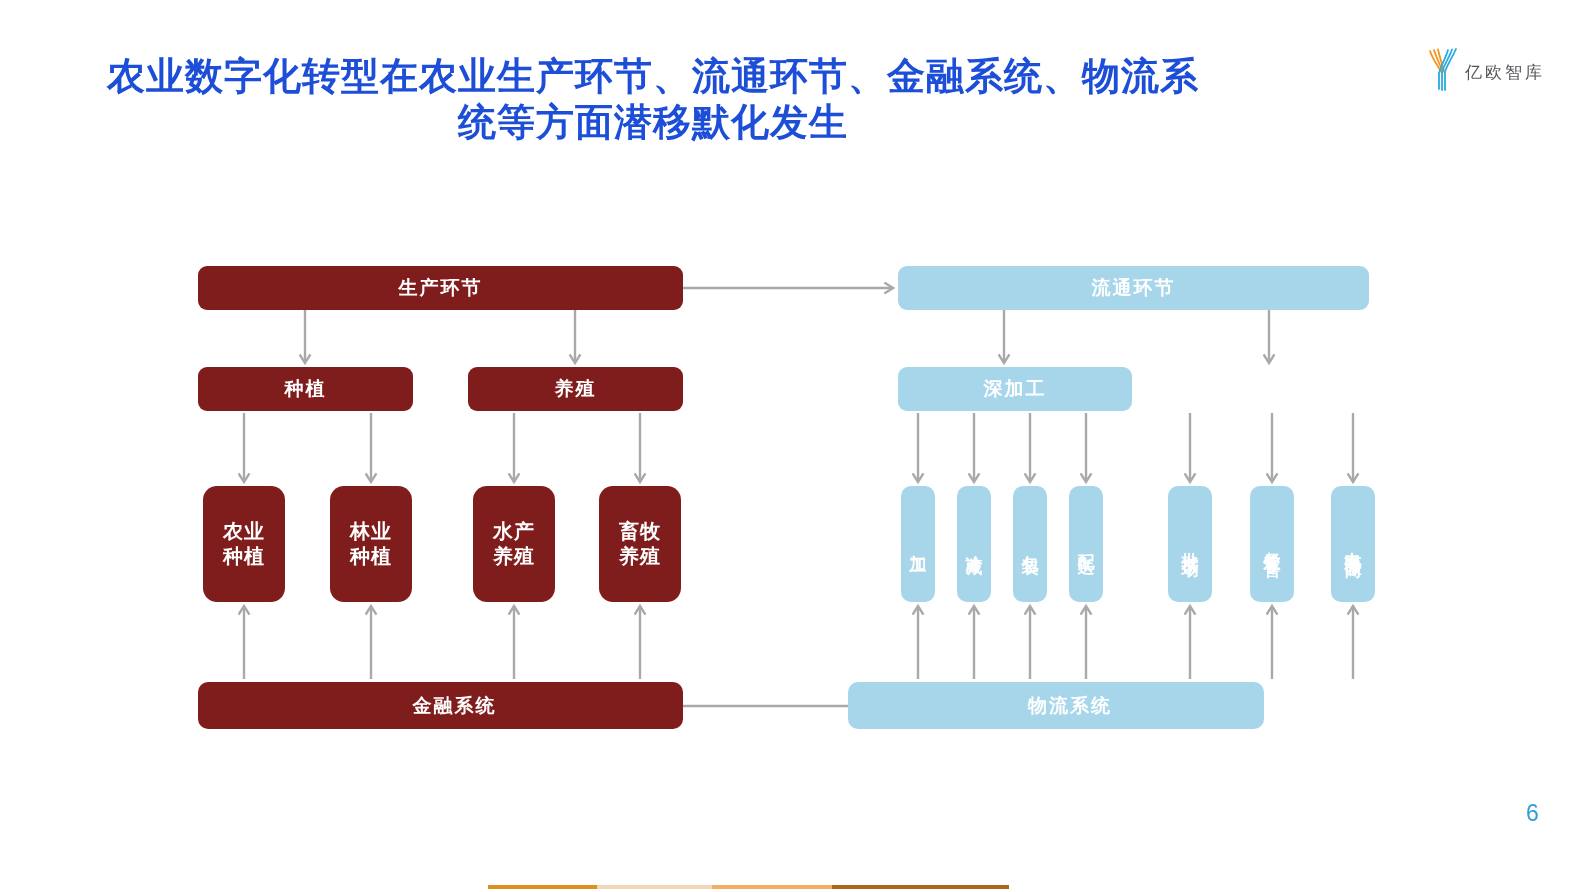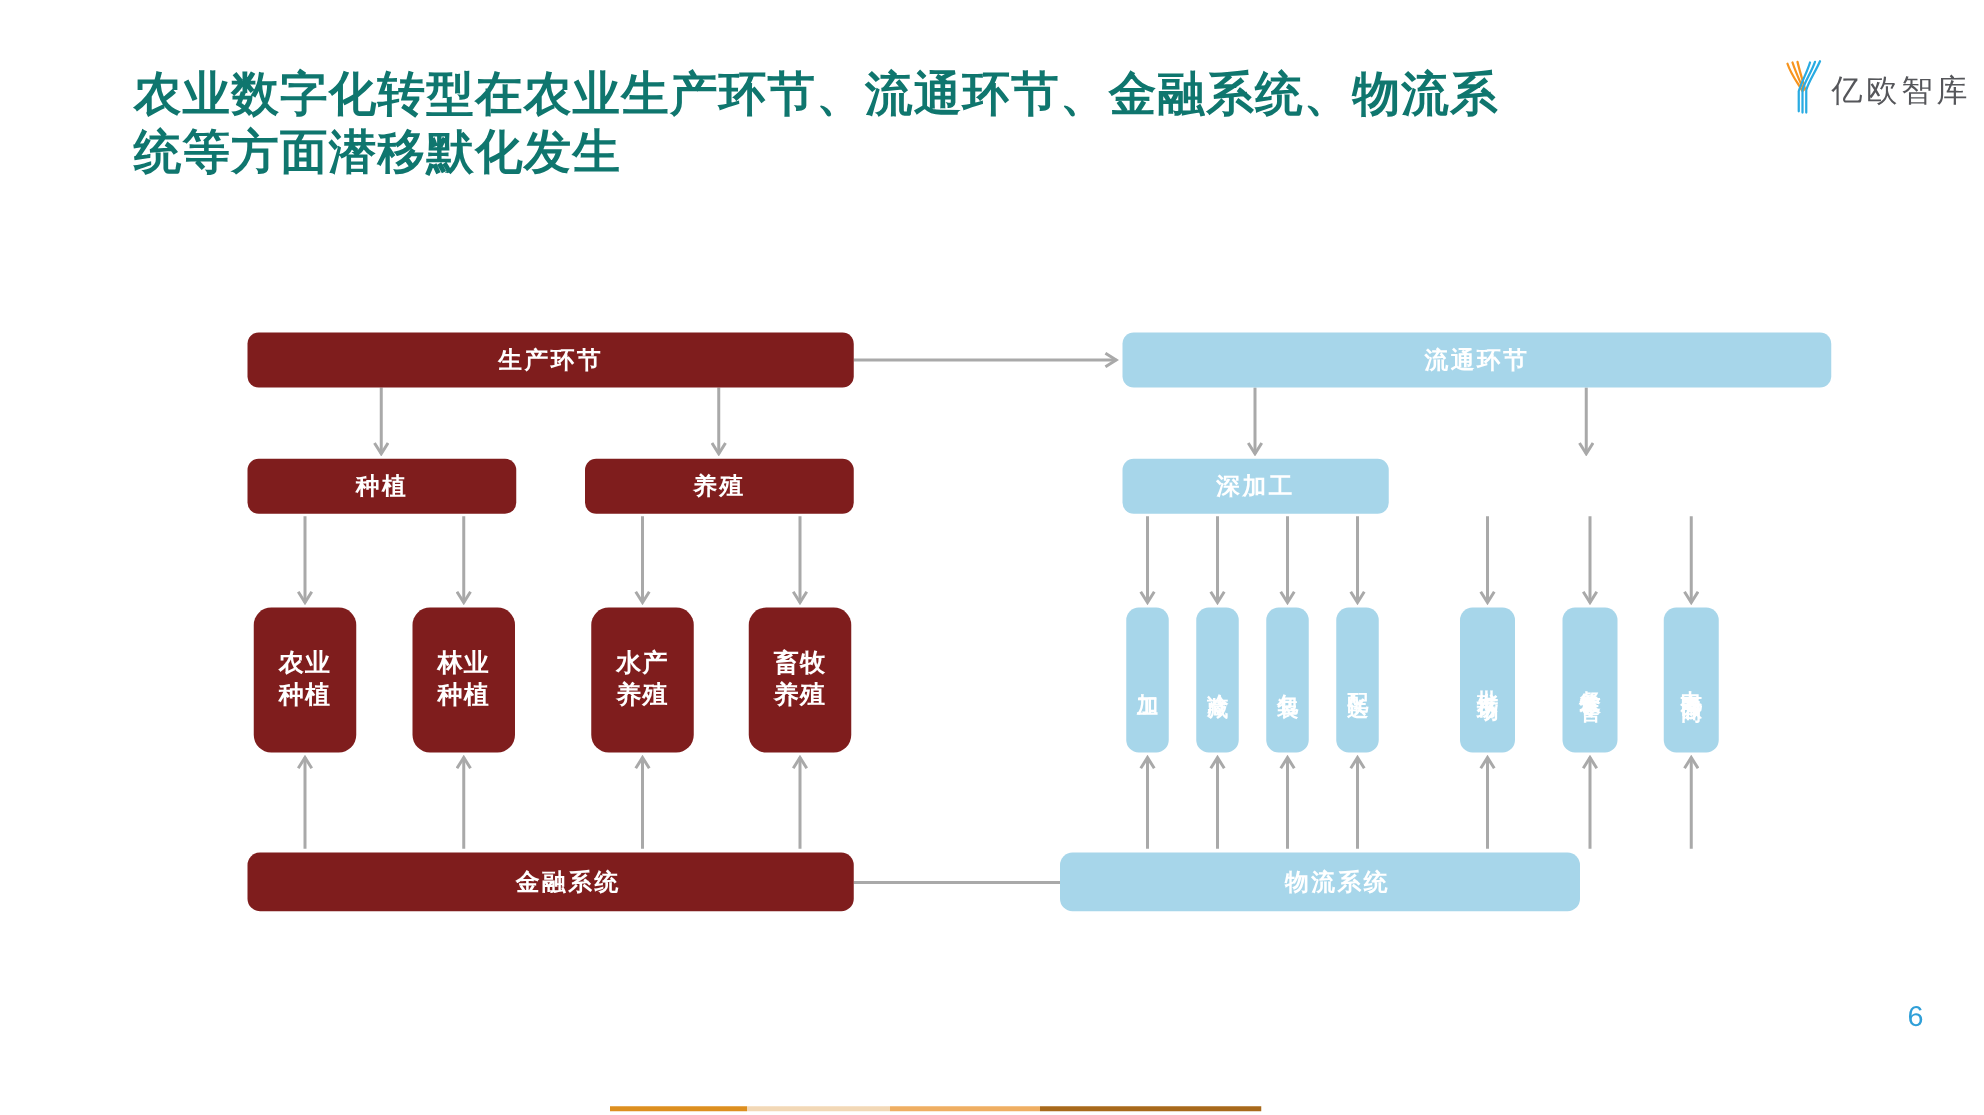--- a/index.html
+++ b/index.html
@@ -1,24 +1,24 @@
 <!DOCTYPE html>
 <html><head>
 <meta charset="utf-8">
 <style>
   html,body{margin:0;padding:0;background:#ffffff;}
   body{font-family:"Liberation Sans","DejaVu Sans",sans-serif;}
   .slide{position:relative;width:1587px;height:892px;background:#ffffff;overflow:hidden;}
 
   
-  .title{position:absolute;left:107px;top:53px;color:#0f766e;font-size:38px;font-weight:700;line-height:46px;letter-spacing:1px;}
+  .title{position:absolute;left:107px;top:53px;color:#1d4ed8;font-size:38px;font-weight:700;line-height:46px;letter-spacing:1px;text-align:center;}
 
   
   .logo{position:absolute;left:1425px;top:48px;display:flex;align-items:center;}
-  .logo-text{color:#55565A;font-size:25px;font-weight:500;letter-spacing:3px;margin-left:4px;}
+  .logo-text{color:#55565A;font-size:17px;font-weight:500;letter-spacing:3px;margin-left:4px;}
 
   
   .box{position:absolute;display:flex;align-items:center;justify-content:center;
        color:#ffffff;font-weight:700;text-align:center;box-sizing:border-box;}
   .dark{background:#7f1d1d;}
   .light{background:#A7D6EA;}
   .wide{height:44px;border-radius:9px;font-size:19px;letter-spacing:2px;}
   .bottom{height:47px;border-radius:10px;font-size:19px;letter-spacing:2px;padding-left:28px;}
   .leaf{width:82px;height:116px;top:486px;border-radius:14px;font-size:20px;
         line-height:25px;white-space:pre-line;letter-spacing:1px;}
@@ -117,22 +117,22 @@
   <div class="box dark leaf" style="left:203px">农业
 种植</div>
   <div class="box dark leaf" style="left:330px">林业
 种植</div>
   <div class="box dark leaf" style="left:473px">水产
 养殖</div>
   <div class="box dark leaf" style="left:599px">畜牧
 养殖</div>
   <div class="box dark bottom" style="left:198px;top:682px;width:485px">金融系统</div>
 
-  <div class="box light wide" style="left:898px;top:266px;width:567px">流通环节</div>
-  <div class="box light wide" style="left:898px;top:367px;width:213px">深加工</div>
+  <div class="box light wide" style="left:898px;top:266px;width:471px">流通环节</div>
+  <div class="box light wide" style="left:898px;top:367px;width:234px">深加工</div>
   <div class="box light narrow" style="left:901px;width:34px">加工</div>
   <div class="box light narrow" style="left:957px;width:34px">冷藏</div>
   <div class="box light narrow" style="left:1013px;width:34px">包装</div>
   <div class="box light narrow" style="left:1069px;width:34px">配送</div>
   <div class="box light narrow" style="left:1168px;width:44px">批发市场</div>
   <div class="box light narrow" style="left:1250px;width:44px">餐饮零售</div>
   <div class="box light narrow" style="left:1331px;width:44px">电商微商</div>
   <div class="box light bottom" style="left:848px;top:682px;width:416px">物流系统</div>
 
   <div class="footer-line"></div>

